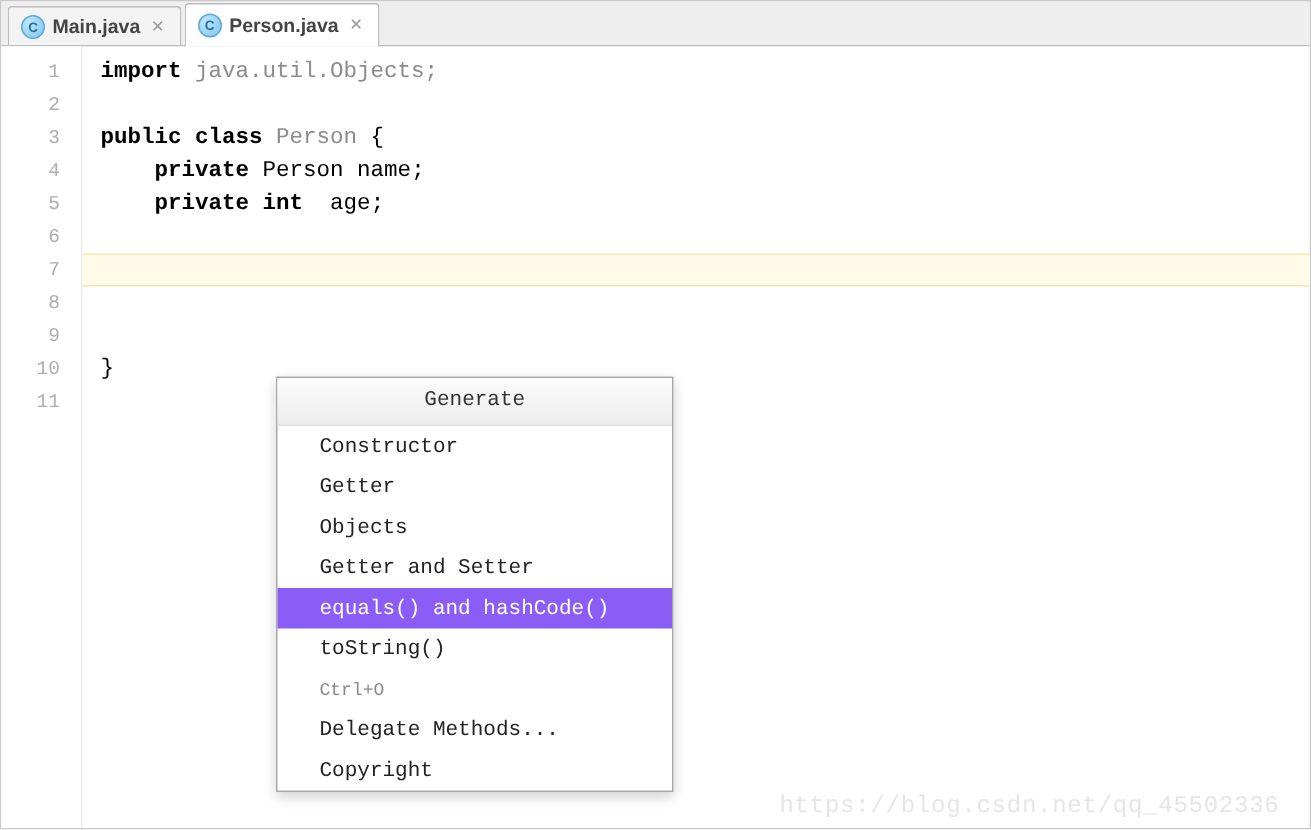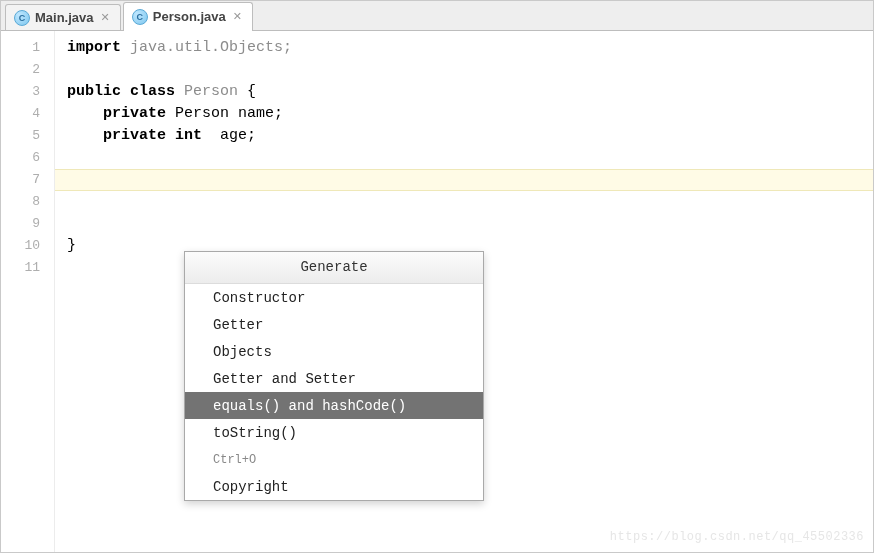--- a/index.html
+++ b/index.html
@@ -18,28 +18,28 @@
   .gutter { width:54px; background:#fff; border-right:1px solid #ececec; padding-top:6px; }
   .gutter .ln { height:22px; line-height:22px; text-align:right; padding-right:14px; color:#aeaeae; font-family:Consolas,"Courier New",monospace; font-size:13px; }
   .code { flex:1; padding:6px 0 0 12px; font-family:Consolas,"Courier New",monospace; font-size:15px; line-height:22px; position:relative; }
   .code .line { height:22px; white-space:pre; }
   .code .line.caret { background:#fffbe6; margin-left:-12px; padding-left:12px; border-top:1px solid #efe8b8; border-bottom:1px solid #efe8b8; margin-right:0; }
   .kw { color:#000000; font-weight:bold; }
   .cls { color:#8c8c8c; }
   .ident { color:#000000; }
   .muted { color:#8c8c8c;text-align:right; }
   
-  .popup { position:absolute; left:129px; top:220px; width:300px; background:#fff; border:1px solid #a9a9a9; box-shadow:0 3px 8px rgba(0,0,0,0.18); }
+  .popup { position:absolute; left:129px; top:220px; width:265px; background:#fff; border:1px solid #a9a9a9; box-shadow:0 3px 8px rgba(0,0,0,0.18); }
   .popup-title { text-align:center; font-size:14px; color:#333; padding:4px 0 5px; background:linear-gradient(#fcfcfc,#ececec); border-bottom:1px solid #dcdcdc; }
   .popup-item { display:flex; align-items:center; justify-content:space-between; height:27px; padding:0 12px 0 28px; font-size:14px; color:#222; }
-  .popup-item.selected { background:#737373; color:#fff; }
+  .popup-item.selected { background:#8b5cf6; color:#fff; }
   .popup-item .shortcut { font-size:12px; color:#888; }
   .popup-item.selected .shortcut { color:#dbeaff; }
   
-  .watermark { position:absolute; right:9px; bottom:4px; font-size:12px; color:#e6e6e6; letter-spacing:.5px; pointer-events:none;margin-top:12px; }
+  .watermark { position:absolute; right:20px; bottom:4px; font-size:16px; color:#e6e6e6; letter-spacing:.5px; pointer-events:none;margin-top:12px; }
 </style>
 </head>
 <body>
 
 <div class="root">
 
   <div class="tabbar">
     <div class="tab">
       <span class="tab-icon">C</span>
       <span class="tab-label">Main.java</span>
@@ -103,20 +103,24 @@
             <span class="shortcut"></span>
           </div>
         <div class="popup-item">
             <span>toString()</span>
             <span class="shortcut"></span>
           </div>
         <div class="popup-item">
             <span class="shortcut">Ctrl+O</span>
           </div>
         <div class="popup-item">
+            <span>Delegate Methods...</span>
+            <span class="shortcut"></span>
+          </div>
+        <div class="popup-item">
             <span>Copyright</span>
             <span class="shortcut"></span>
           </div>
       </div>
 
       <div class="watermark">https://blog.csdn.net/qq_45502336</div>
     </div>
   </div>
 </div>
 

